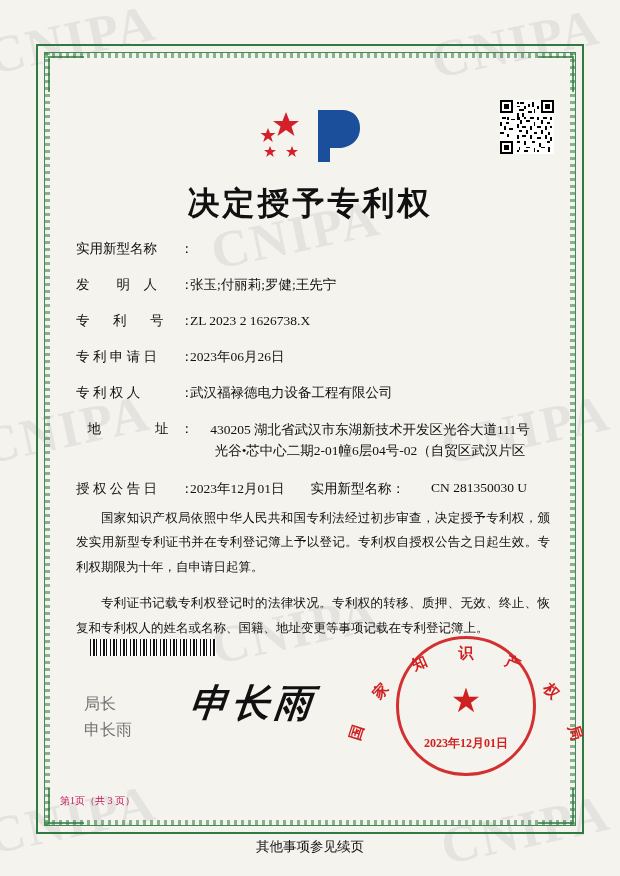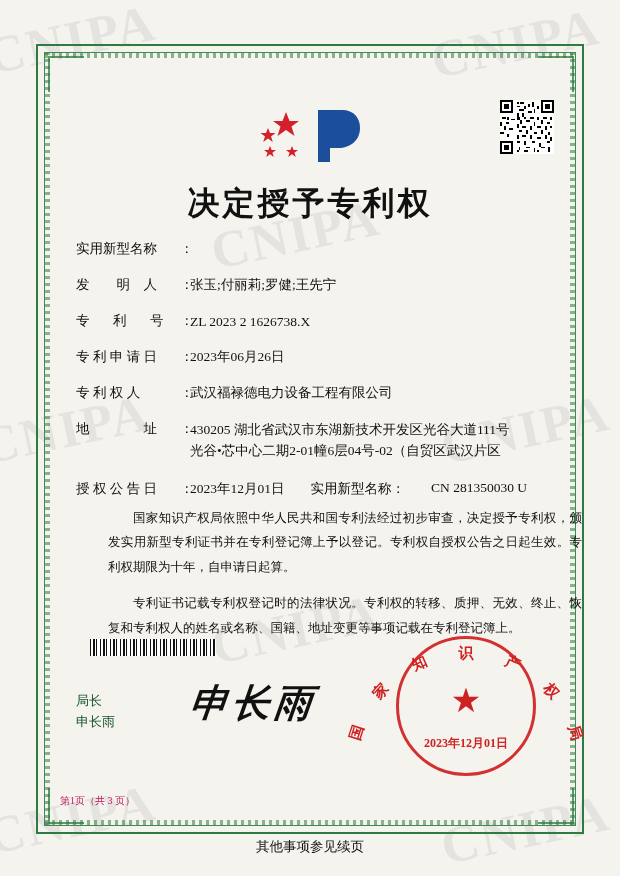--- a/index.html
+++ b/index.html
@@ -122,73 +122,72 @@
     color: #111;
   }
 
   .fields {
     position: absolute;
     left: 16px; top: 174px;
     width: 474px;
   }
   .row {
     display: flex;
-    align-items: flex-end;
+    align-items: center;
     margin-bottom: 18px;
     font-family: "Liberation Serif", serif;
     font-size: 13.5px;
     color: #111;
   }
   .label {
     width: 104px;
     flex: 0 0 104px;
     letter-spacing: 0px;
     white-space: nowrap;
   }
   .label.spread2 { letter-spacing: 5px; }
   .colon { width: 10px; flex: 0 0 10px; }
   .value {
     flex: 1 1 auto;
     white-space: nowrap;
   }
-  .addr-row { align-items: flex-start; }
+  .addr-row { align-items: flex-start; text-align: center; }
   .addr-lines { line-height: 1.55; white-space: nowrap; }
 
   .pub-row .value { display: flex; gap: 26px; }
   .pub-sub { white-space: nowrap; }
 
   .paras {
     position: absolute;
     left: 16px; top: 440px;
     width: 474px;
     font-family: "Liberation Serif", serif;
     font-size: 12.5px;
     line-height: 1.95;
     color: #111;
     text-align: justify;
-    margin-left: 32px;
   }
   .para { text-indent: 2em; margin-bottom: 12px; }
 
   .barcode {
     position: absolute;
     left: 30px; top: 573px;
     width: 126px; height: 17px;
     background: repeating-linear-gradient(90deg,
       #111 0 1px, #fff 1px 3px, #111 3px 5px, #fff 5px 6px,
       #111 6px 7px, #fff 7px 10px);
   }
 
   .signer {
     position: absolute;
-    left: 16px; top: 625px;
-    font-family: "Liberation Serif", serif;
-    font-size: 13px;
+    left: 24px; top: 625px;
+    font-family: "Liberation Serif", serif;
+    font-size: 16px;
     line-height: 1.6;
-    color: #14532d;
+    color: #737373;
   }
   .signature {
     position: absolute;
     left: 130px; top: 612px;
     font-family: "Liberation Serif", serif;
     font-size: 38px;
     font-style: italic;
     font-weight: bold;
     color: #111;
     letter-spacing: 4px;

